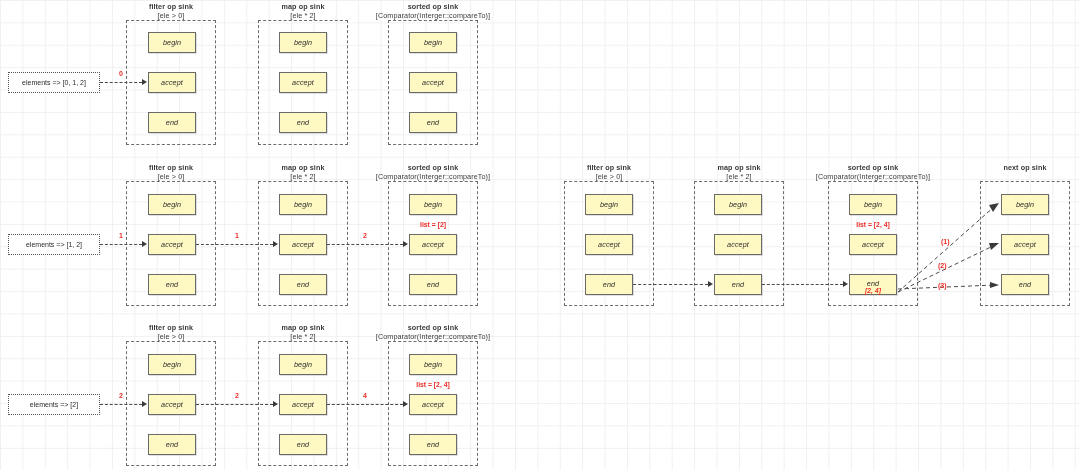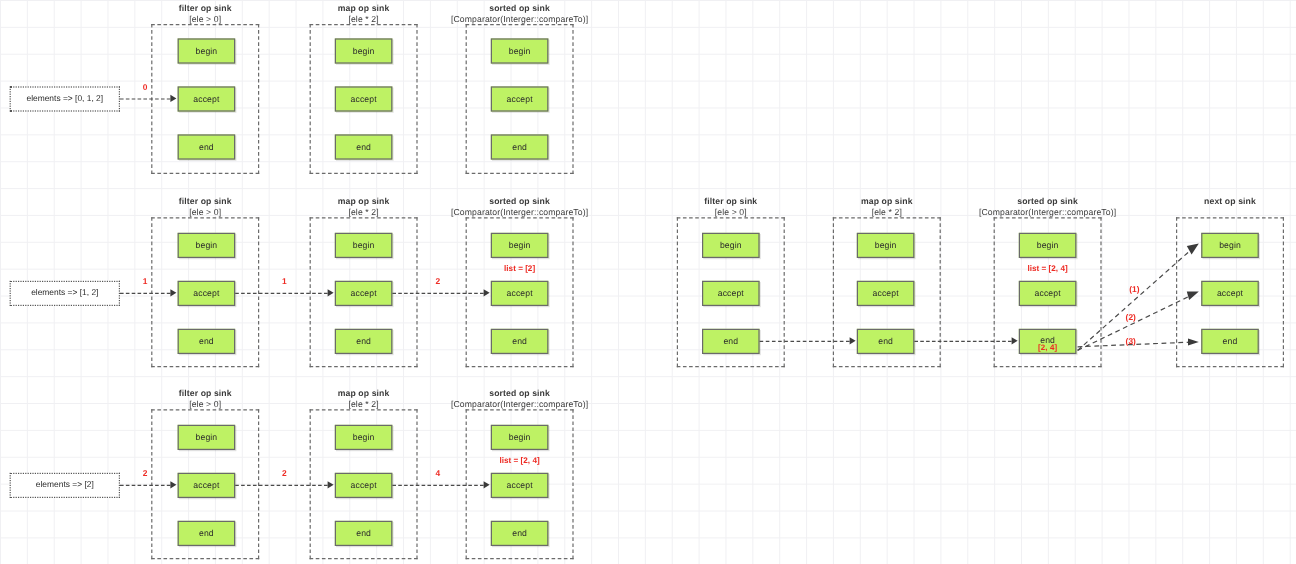--- a/index.html
+++ b/index.html
@@ -40,28 +40,29 @@
     white-space: nowrap;
     letter-spacing: 0.1px;
   }
   .sink-title .t2 { display:block; font-weight: normal; }
 
   
   .stage {
     position: absolute;
     box-sizing: border-box;
     border: 1px solid #6a6a6a;
-    background: #bef264;
+    background: #fef9c3;
     box-shadow: 1px 1px 0 rgba(0,0,0,0.12);
     display: flex;
     align-items: center;
     justify-content: center;
     font-size: 7.2px;
     color: #2b2b2b;
     letter-spacing: .1px;
+    font-style: italic;
   }
   .stage .stage-sub {
     position: absolute;
     bottom: 0px;
     left: 0; right: 0;
     text-align: center;
     font-size: 6.6px;
     font-weight: bold;
     color: #ee2b24;
   }

